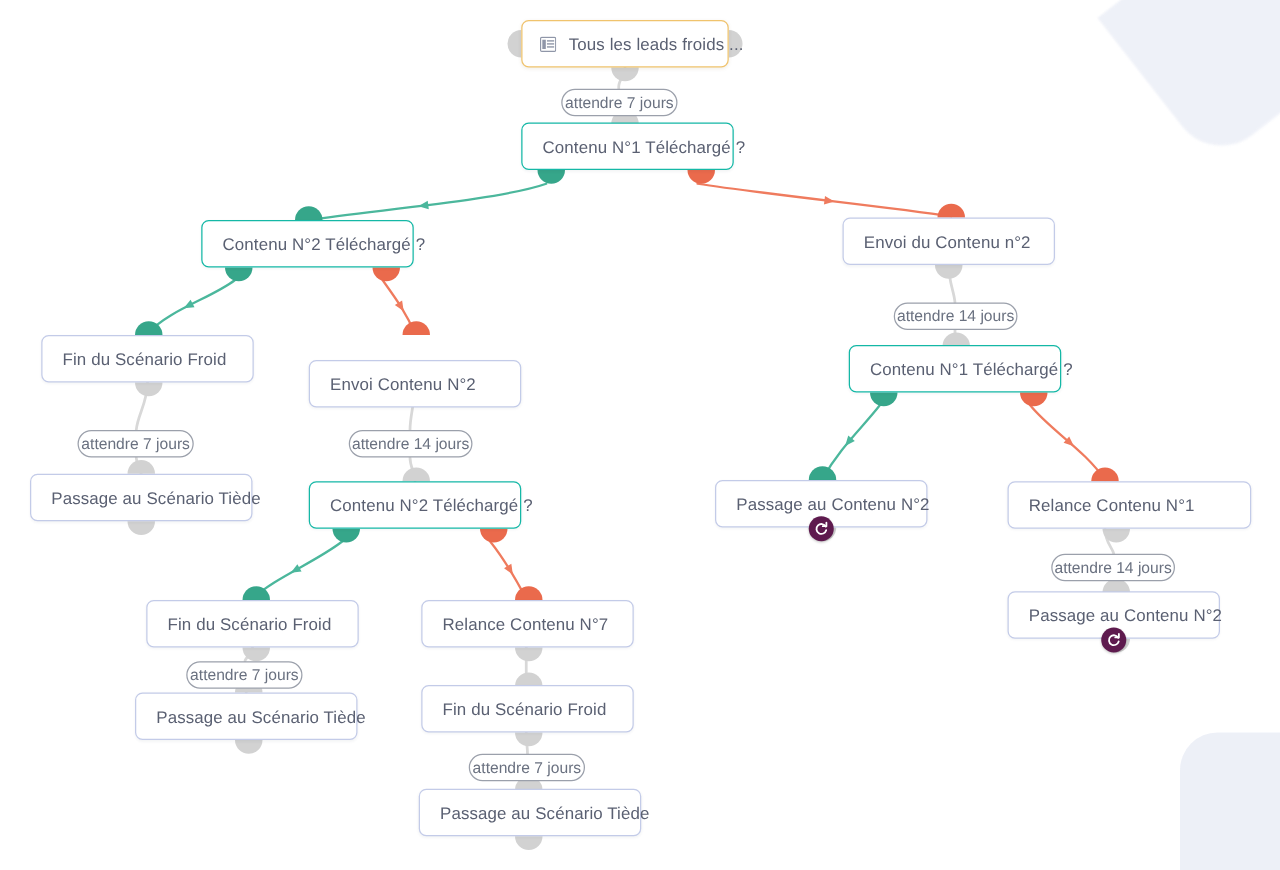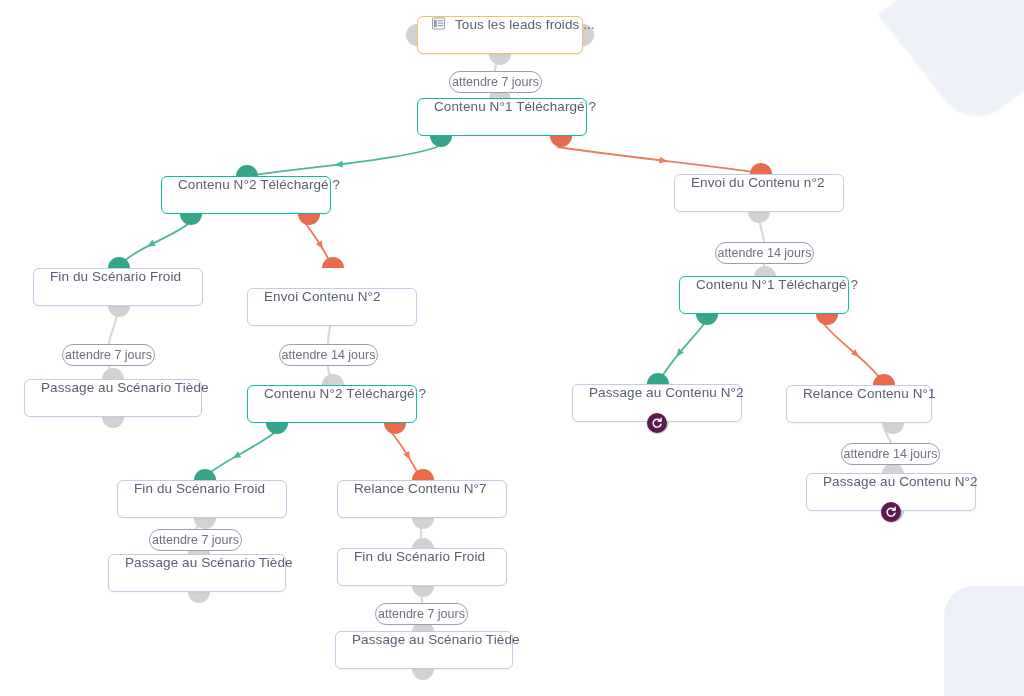--- a/index.html
+++ b/index.html
@@ -31,21 +31,21 @@
     opacity:.9;
   }
   #edges{position:absolute;left:0;top:0;width:1024px;height:696px;pointer-events:none;}
 
   .node{
     position:absolute;
     box-sizing:border-box;
     background:#ffffff;
     border:1px solid #c3cbe8;
     border-radius:6px;
-    display:flex;align-items:flex-start;
+    display:flex;align-items:center;
     padding:0 16px;
     font-size:13.5px;
     color:#5a6072;
     letter-spacing:.1px;
     white-space:nowrap;
     box-shadow:0 1px 2px rgba(40,50,80,.05);
     z-index:4;
   }
   .node.trigger{
     border:1.6px solid #f0c36d;
@@ -240,21 +240,21 @@
         <span>Passage au Contenu N°2</span>
       </div>
       <div class="badge" style="left: 647px; top: 413px;">
         <span>
           <svg width="12" height="12" viewBox="0 0 14 14" aria-hidden="true">
             <path d="M11.2,5.0 A4.6,4.6 0 1 0 11.6,8.4" fill="none" stroke="#ffffff" stroke-width="1.7" stroke-linecap="round"></path>
             <path d="M8.4,4.6 L11.8,4.6 L11.8,1.4" fill="none" stroke="#ffffff" stroke-width="1.7" stroke-linecap="round" stroke-linejoin="round"></path>
           </svg>
         </span>
       </div>
-      <div class="node action" style="left: 786px; top: 385px; width: 146px; height: 38px;">
+      <div class="node action" style="left: 806px; top: 385px; width: 195px; height: 38px;">
         <span>Relance Contenu N°1</span>
       </div>
       <div class="node action" style="left: 117px; top: 480px; width: 170px; height: 38px;">
         <span>Fin du Scénario Froid</span>
       </div>
       <div class="node action" style="left: 337px; top: 480px; width: 170px; height: 38px;">
         <span>Relance Contenu N°7</span>
       </div>
       <div class="node action" style="left: 806px; top: 473px; width: 170px; height: 38px;">
         <span>Passage au Contenu N°2</span>

